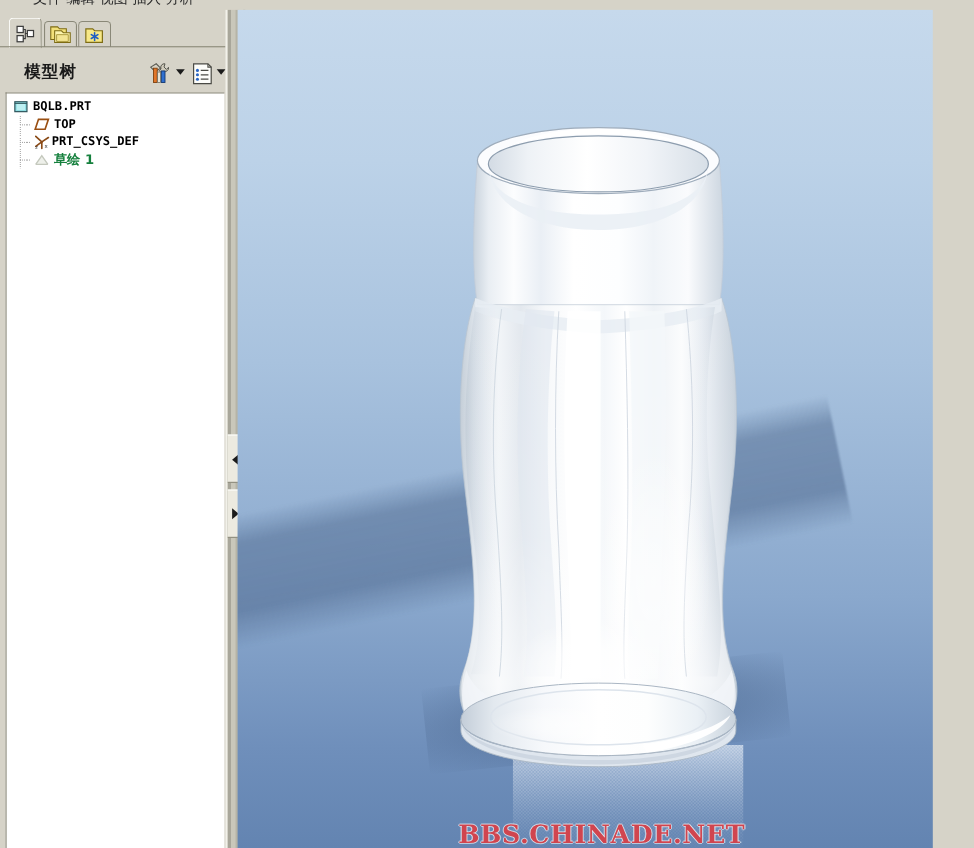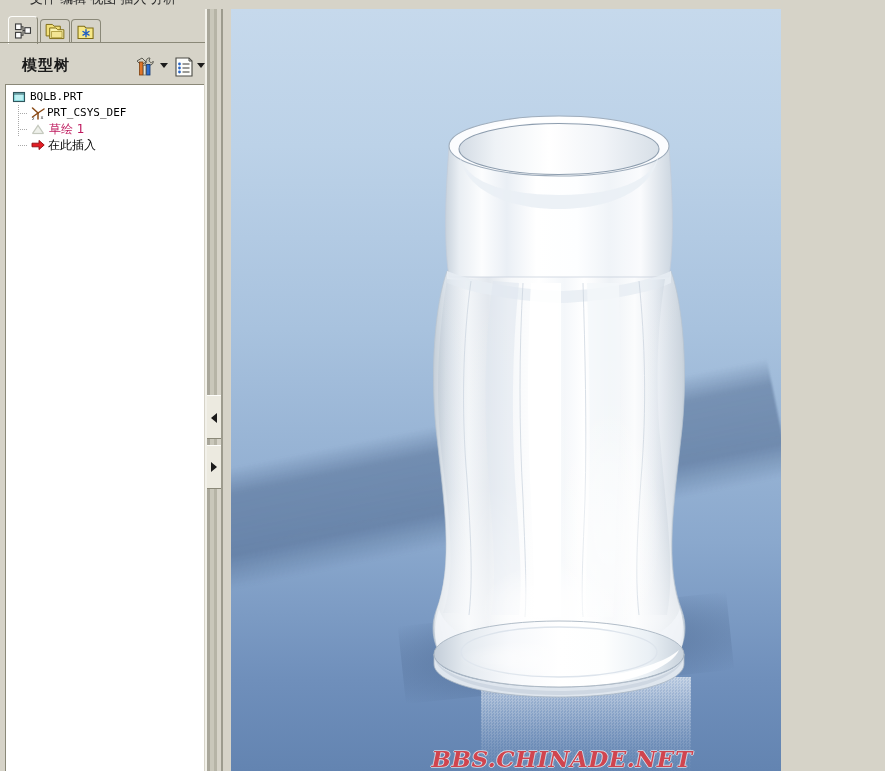--- a/index.html
+++ b/index.html
@@ -55,24 +55,24 @@
   
   #tree-body{
     position:absolute;left:5px;top:75px;width:199px;height:691px;
     background:#ffffff;border-top:1px solid #8a8878;border-left:1px solid #8a8878;
     box-sizing:border-box;overflow:hidden;
   }
   .trow{position:relative;height:16px;white-space:nowrap;}
   .tlabel{
     position:absolute;top:1px;
     font-family:"DejaVu Sans Mono","Liberation Mono",monospace;
-    font-size:11px;color:#000;letter-spacing:0px;
+    font-size:11px;color:#000;letter-spacing:0px;font-weight:bold;
   }
   .tlabel.cjk{font-family:"DejaVu Sans",sans-serif;font-size:12px;top:0px;}
-  .tlabel.dim{color:#be185d;text-align:center;}
+  .tlabel.dim{color:#15803d;text-align:center;}
   .ticonbox{position:absolute;top:0;width:16px;height:16px;}
   .dashline{position:absolute;left:12px;top:0;width:1px;height:16px;
     background:repeating-linear-gradient(to bottom,#a9a9a9 0 1px,transparent 1px 2px);}
   .dashstub{position:absolute;left:12px;top:8px;width:10px;height:1px;
     background:repeating-linear-gradient(to right,#a9a9a9 0 1px,transparent 1px 2px);}
 
   
   #splitter{position:absolute;left:205px;top:9px;width:18px;height:762px;}
   #splitter .bar{position:absolute;top:0;height:762px;}
   #sb1{left:0;width:2px;background:#f2f1ea;}
@@ -84,24 +84,23 @@
   .sp-handle{position:absolute;left:2px;width:14px;height:42px;background:#eceae0;
     border-top:1px solid #fdfdfa;border-bottom:1px solid #8a8878;}
   #sp-h1{top:386px;}
   #sp-h2{top:436px;}
   .sp-arrow{position:absolute;width:0;height:0;}
   #spa1{left:6px;top:404px;border-top:5px solid transparent;border-bottom:5px solid transparent;border-right:6px solid #1b1b1b;}
   #spa2{left:6px;top:453px;border-top:5px solid transparent;border-bottom:5px solid transparent;border-left:6px solid #1b1b1b;}
 
   
   #viewport{
-    position:absolute;left:231px;top:9px;width:550px;height:762px;
+    position:absolute;left:216px;top:9px;width:632px;height:762px;
     background:linear-gradient(to bottom,#c6d9ec 0%,#bcd2e8 18%,#a8c2de 42%,#8aa8cd 70%,#6f8fbb 88%,#6384b1 100%);
     overflow:hidden;
-    font-style:italic;
   }
 
   
   #shadow{
     position:absolute;left:-60px;top:472px;width:620px;height:120px;
     background:linear-gradient(to bottom,rgba(70,96,134,0) 0%,rgba(72,98,136,.46) 22%,rgba(72,98,136,.5) 72%,rgba(72,98,136,0) 100%);
     transform:rotate(-11.5deg);transform-origin:0 50%;
     filter:blur(1.2px);
   }
   #shadow2{
@@ -218,20 +217,30 @@
           <svg viewBox="0 0 16 16" width="16" height="16">
             <rect x="2.5" y="3.5" width="11" height="9" fill="#8fdfe3" stroke="#30565c" stroke-width="1.1"></rect>
             <rect x="4.2" y="5" width="7.6" height="6" fill="#bdf0f2" stroke="none"></rect>
             <line x1="2.5" y1="5" x2="13.5" y2="5" stroke="#30565c" stroke-width=".9"></line>
           </svg>
         </div>
         <div class="tlabel" style="left:24px">BQLB.PRT</div>
       </div>
 
 
+      <div class="trow">
+        <div class="dashline"></div>
+          <div class="dashstub"></div>
+        <div class="ticonbox" style="left:24px">
+          <svg viewBox="0 0 16 16" width="16" height="16">
+            <path d="M5 3.5 L14 3.5 L11 12.5 L2 12.5 Z" fill="none" stroke="#9a4f12" stroke-width="1.5"></path>
+          </svg>
+        </div>
+        <div class="tlabel" style="left:43px">TOP</div>
+      </div>
 
 
       <div class="trow">
         <div class="dashline"></div>
           <div class="dashstub"></div>
         <div class="ticonbox" style="left:24px">
           <svg viewBox="0 0 16 16" width="16" height="16">
             <g stroke="#8a4a16" stroke-width="1.5" stroke-linecap="round">
               <line x1="8" y1="8" x2="2.5" y2="3"></line>
               <line x1="8" y1="8" x2="14" y2="4"></line>
@@ -251,29 +260,20 @@
         <div class="ticonbox" style="left:24px">
           <svg viewBox="0 0 16 16" width="16" height="16">
             <path d="M2.5 12.5 L8 4.5 L13.5 12.5" fill="#eef0ea" stroke="#c4c8bd" stroke-width="1.3"></path>
             <line x1="2.5" y1="12.5" x2="13.5" y2="12.5" stroke="#c4c8bd" stroke-width="1.2"></line>
           </svg>
         </div>
         <div class="tlabel cjk dim" style="left:43px">草绘 1</div>
       </div>
 
 
-      <div class="trow">
-        <div class="dashstub"></div>
-        <div class="ticonbox" style="left:24px">
-          <svg viewBox="0 0 16 16" width="16" height="16">
-            <path d="M2 6.2 H9 V3.4 L14.2 8 L9 12.6 V9.8 H2 Z" fill="#e21d24" stroke="#8e0a10" stroke-width=".9"></path>
-          </svg>
-        </div>
-        <div class="tlabel cjk" style="left:42px">在此插入</div>
-      </div>
 
     </div>
   </div>
 
   <div id="splitter">
     <div class="bar" id="sb1"></div>
     <div class="bar" id="sb2"></div>
     <div class="bar" id="sb3"></div>
     <div class="bar" id="sb4"></div>
     <div class="bar" id="sb5"></div>

